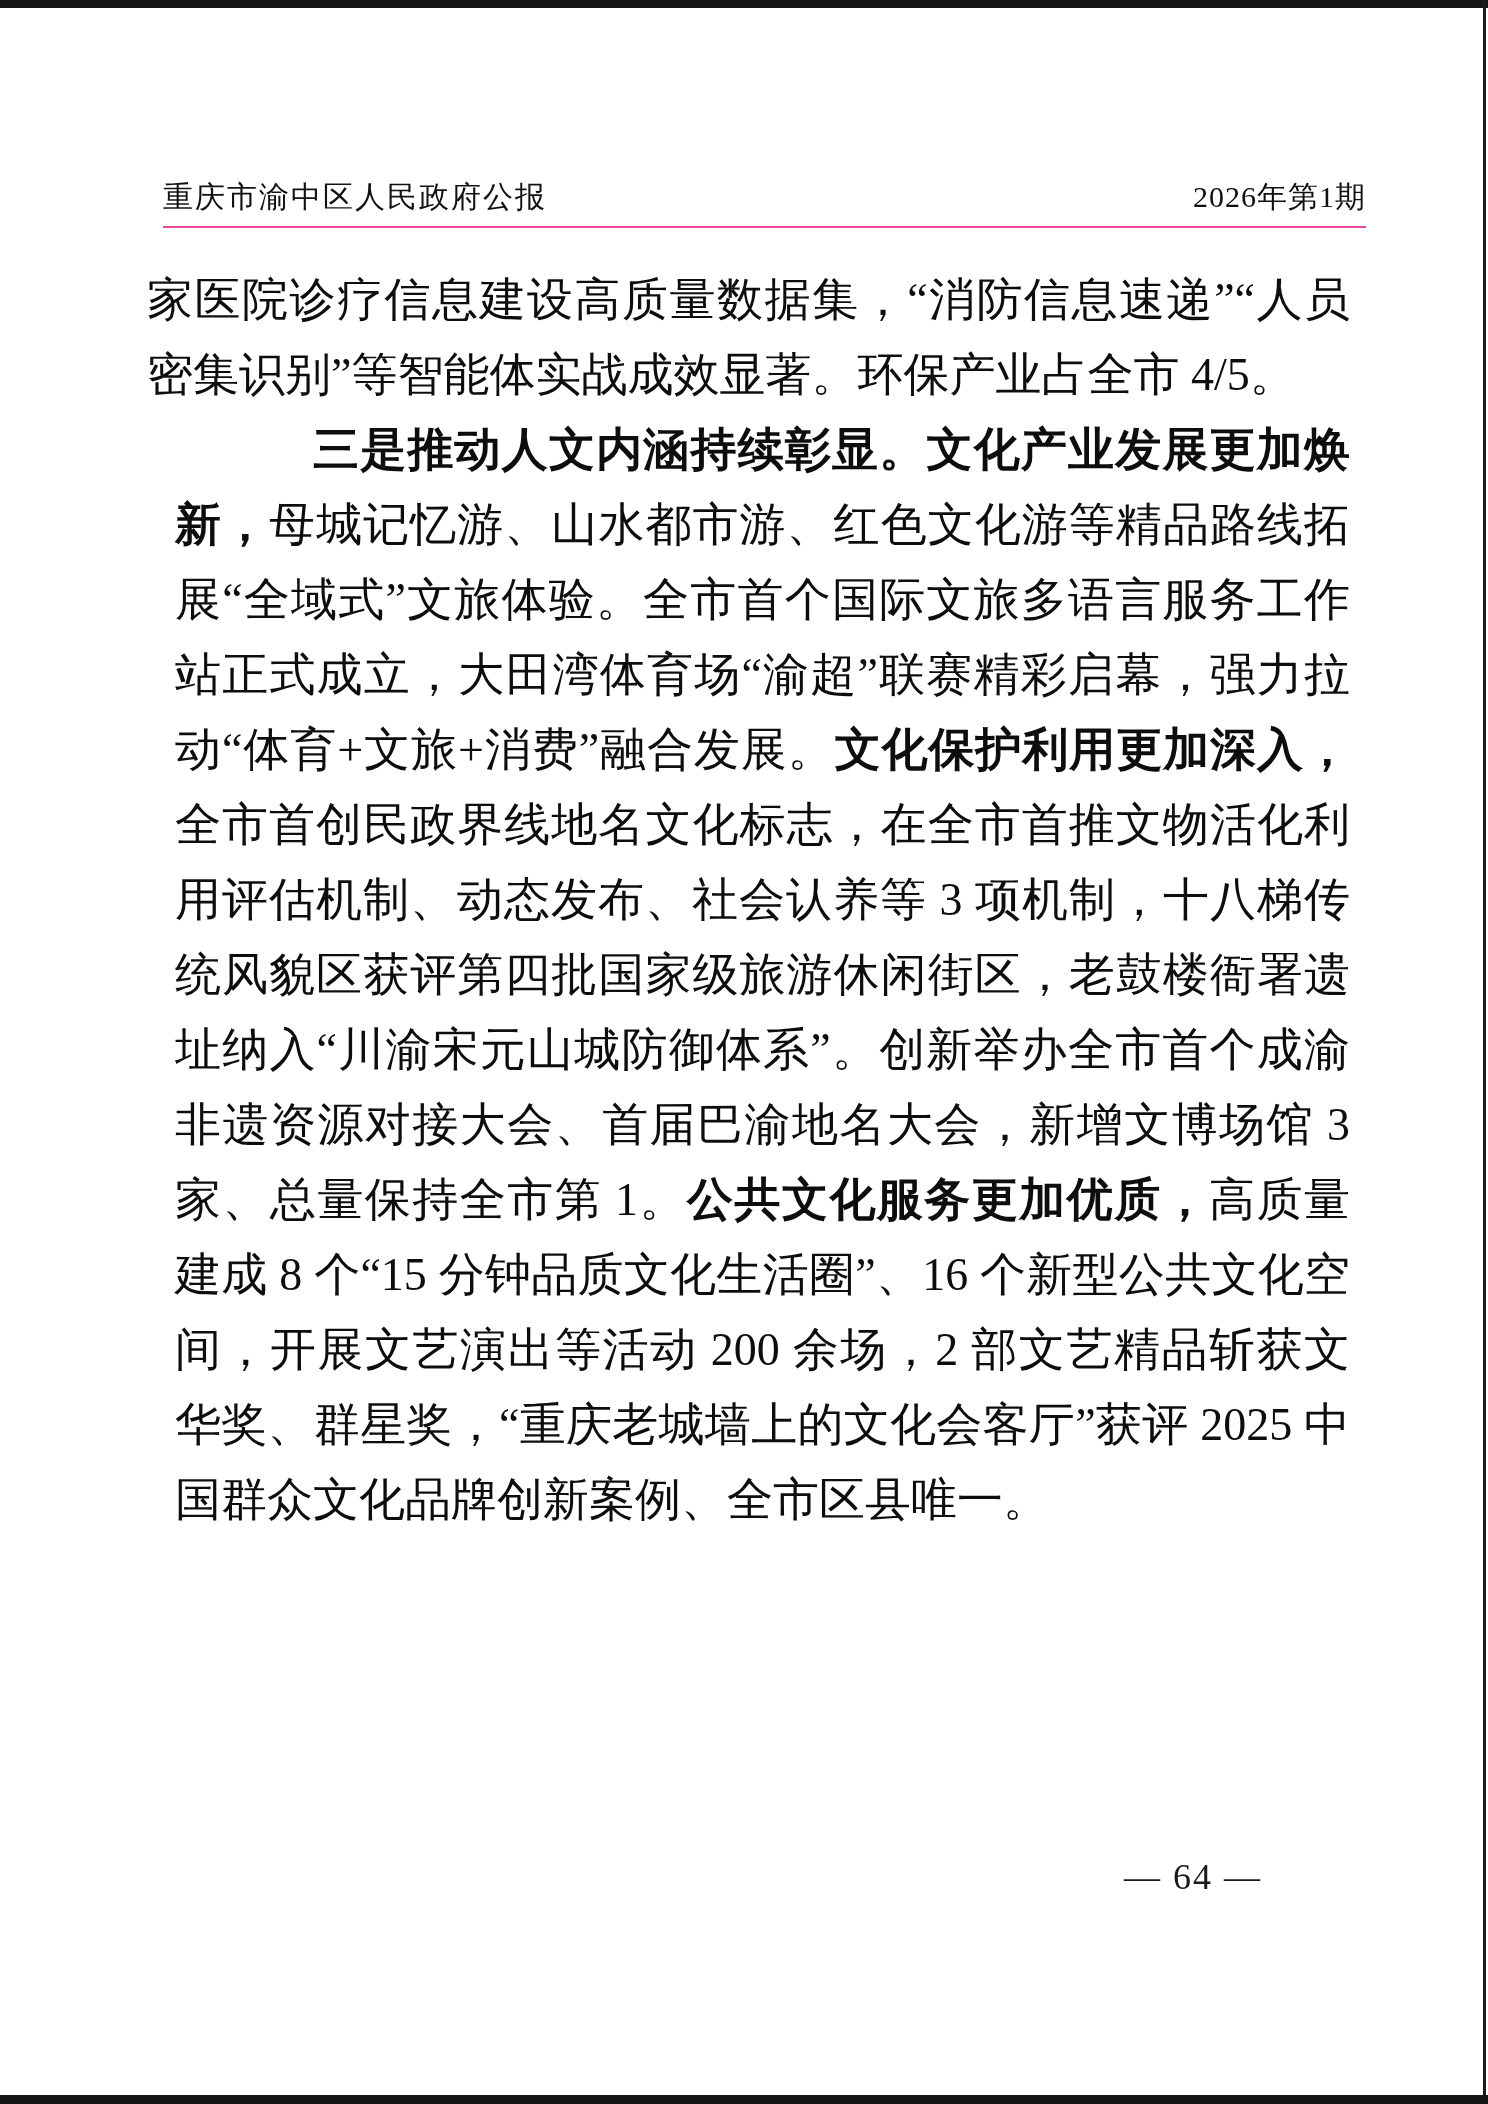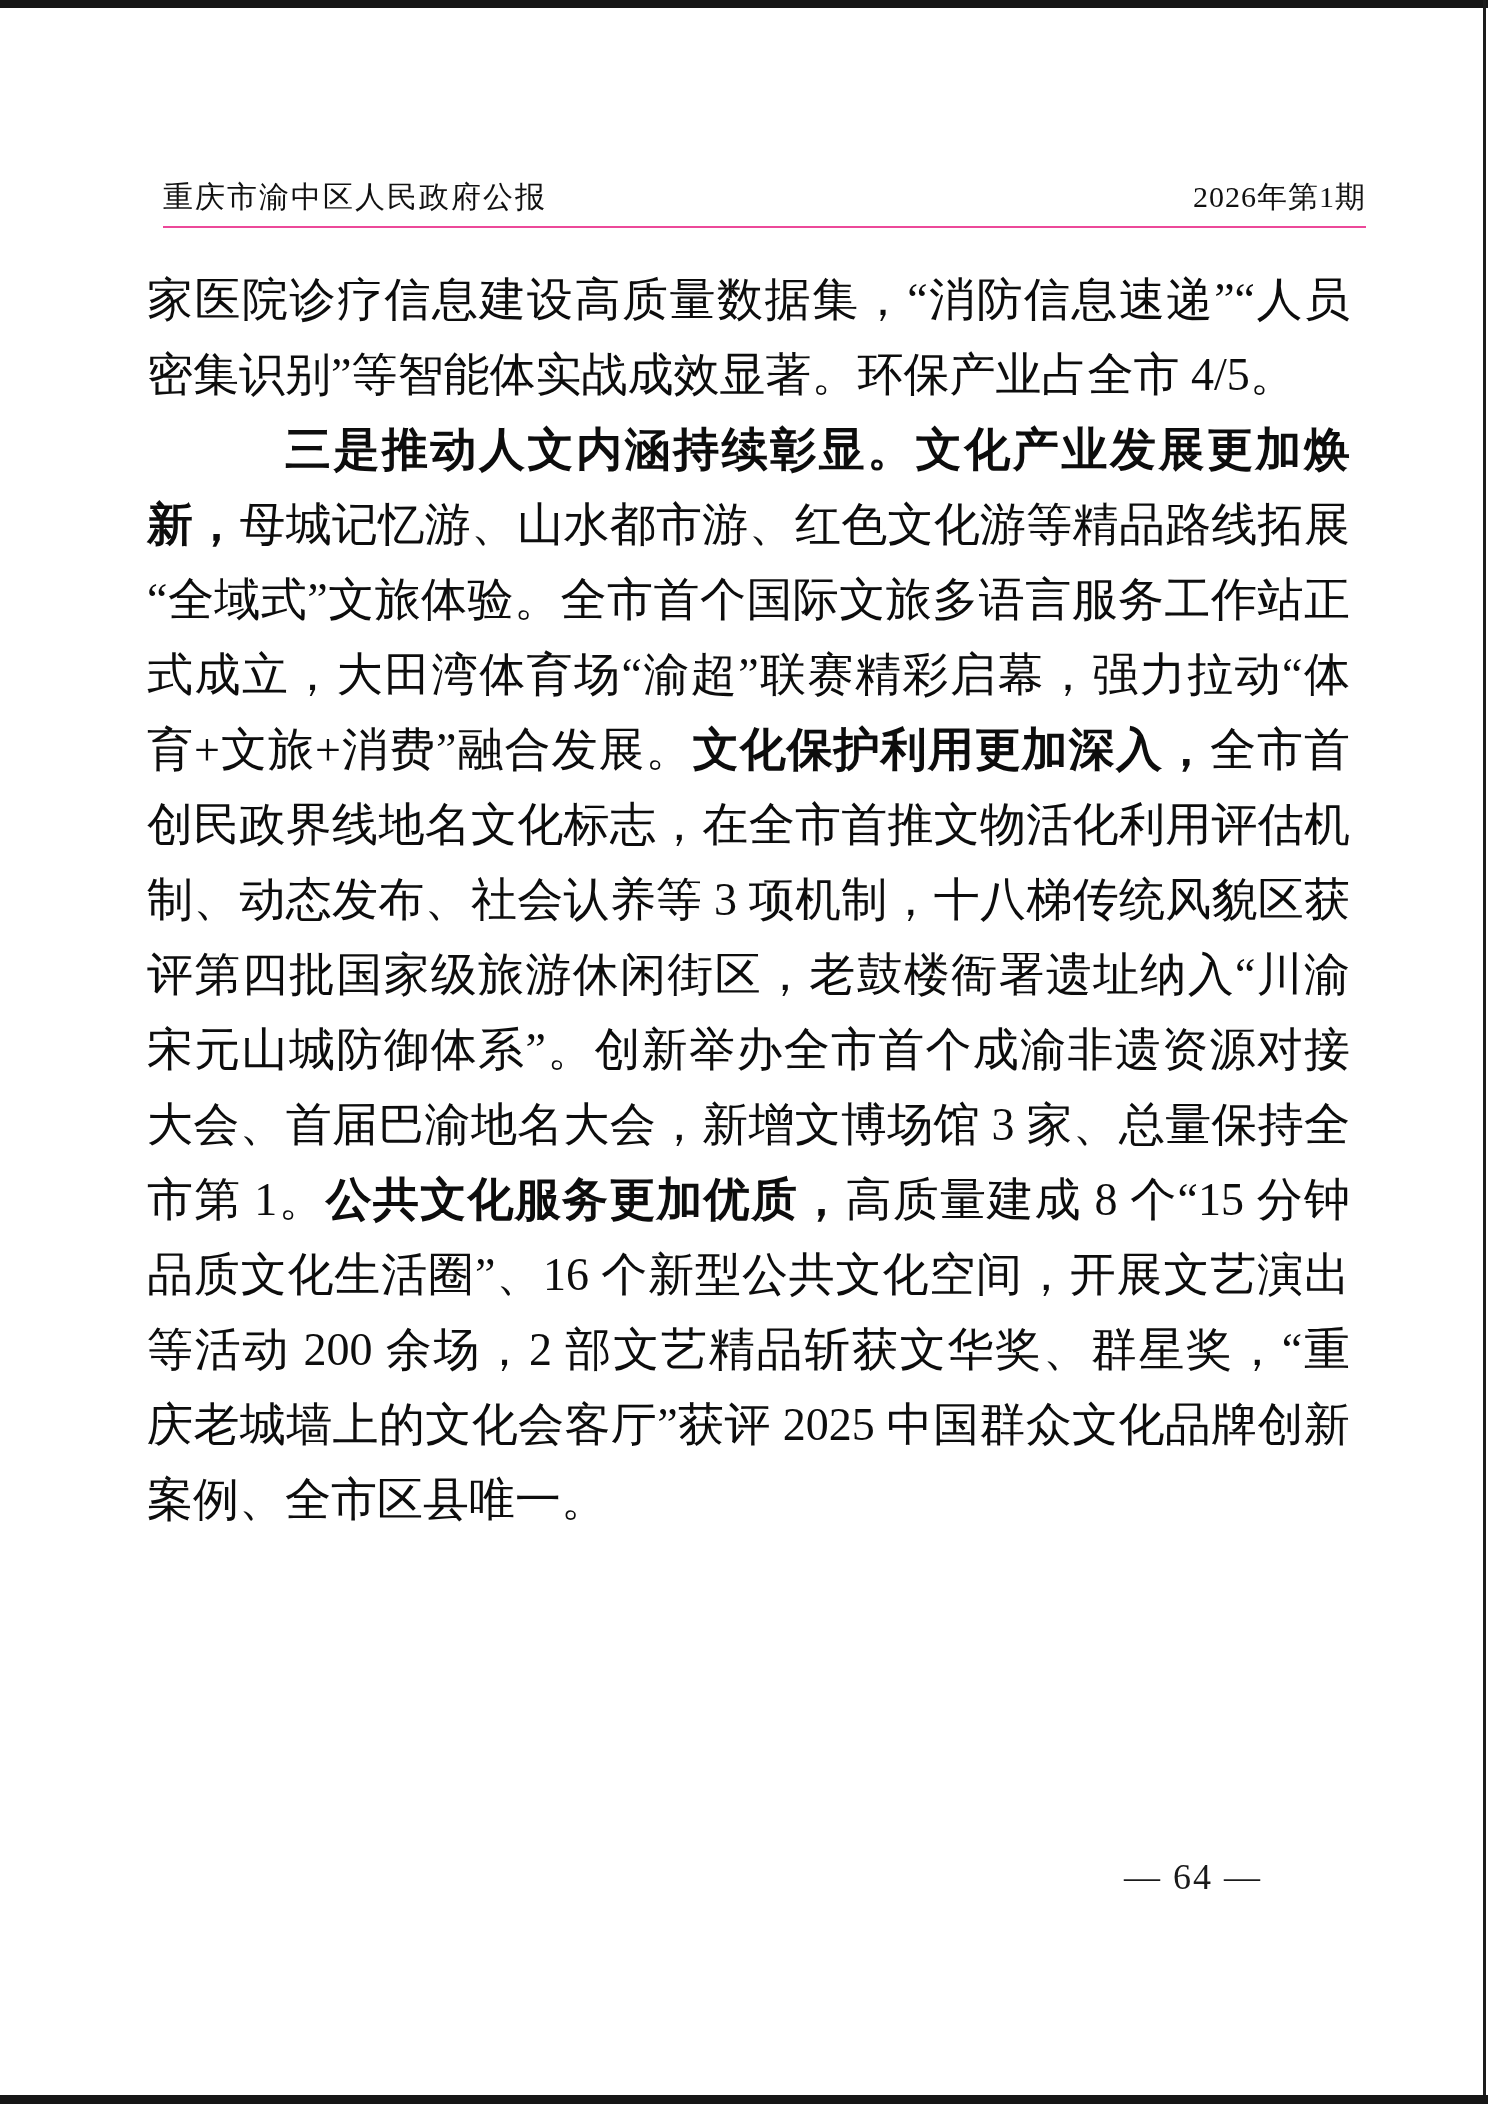--- a/index.html
+++ b/index.html
@@ -67,20 +67,21 @@
     line-height: 75px;
     text-align: justify;
     text-justify: inter-ideograph;
     color: #0d0d0d;
   }
   .para {
     margin: 0;
   }
   .para.indent {
     text-indent: 138px;
+    margin-left: 28px;
   }
   .run.bold {
     font-weight: 700;
     font-family: "Liberation Sans", "DejaVu Sans", sans-serif;
   }
   
   .page-number {
     position: absolute;
     top: 1856px;
     right: 226px;

